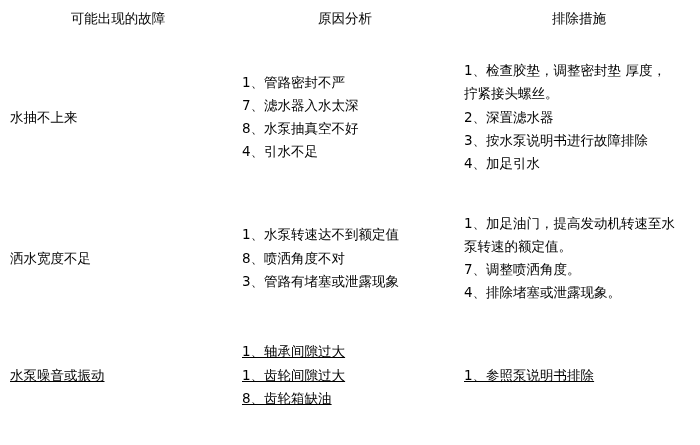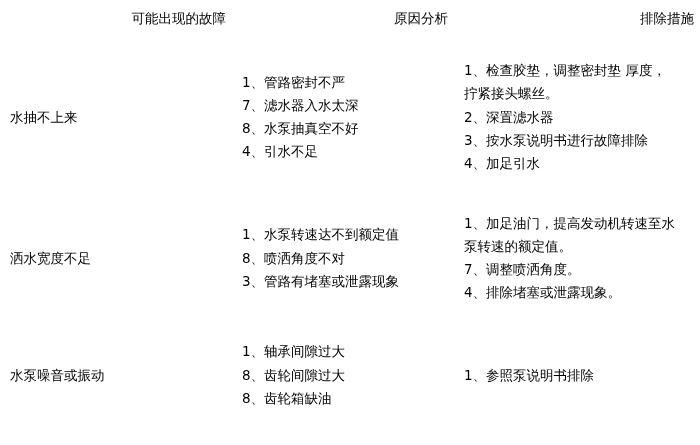--- a/index.html
+++ b/index.html
@@ -23,21 +23,21 @@
   table.fault-table {
     width: 700px;
     border-collapse: collapse;
     table-layout: fixed;
   }
   table.fault-table col.c1 { width: 232px; }
   table.fault-table col.c2 { width: 222px; }
   table.fault-table col.c3 { width: 246px; }
 
   table.fault-table th {
-    text-align: right;
+    text-align: center;
     font-weight: normal;
     font-size: 13.5px;
     padding: 8px 6px 12px 10px;
     vertical-align: top;
     line-height: 1.5;
   }
   table.fault-table td {
     vertical-align: middle;
     font-size: 13.5px;
     line-height: 1.72;
@@ -51,21 +51,21 @@
   .cell-lines .ln {
     white-space: normal;
     word-break: break-all;
   }
   .hdr-cause { padding-left: 10px; margin-top: 44px; }
   tr.data-row:first-of-type td { padding-top: 12px; }
 
   
   tr.r1 td { height: 130px; }
   tr.r2 td { height: 112px; }
-  tr.r3 td { height: 82px; }
+  tr.r3 td { height: 82px; text-decoration: underline; }
   tr.r4 td { height: 60px; }
 </style>
 </head>
 <body>
 
 <div class="doc">
   <table class="fault-table">
     <colgroup>
       <col class="c1">
       <col class="c2">
@@ -115,21 +115,21 @@
             <div class="ln">7、调整喷洒角度。</div>
             <div class="ln">4、排除堵塞或泄露现象。</div>
           </div>
         </td>
       </tr>
       <tr class="data-row r3">
         <td class="col-fault">水泵噪音或振动</td>
         <td class="col-cause">
           <div class="cell-lines">
             <div class="ln">1、轴承间隙过大</div>
-            <div class="ln">8、齿轮间隙过大</div>
+            <div class="ln">1、齿轮间隙过大</div>
             <div class="ln">8、齿轮箱缺油</div>
           </div>
         </td>
         <td class="col-fix">
           <div class="cell-lines">
             <div class="ln">1、参照泵说明书排除</div>
           </div>
         </td>
       </tr>
       <tr class="data-row r4">

